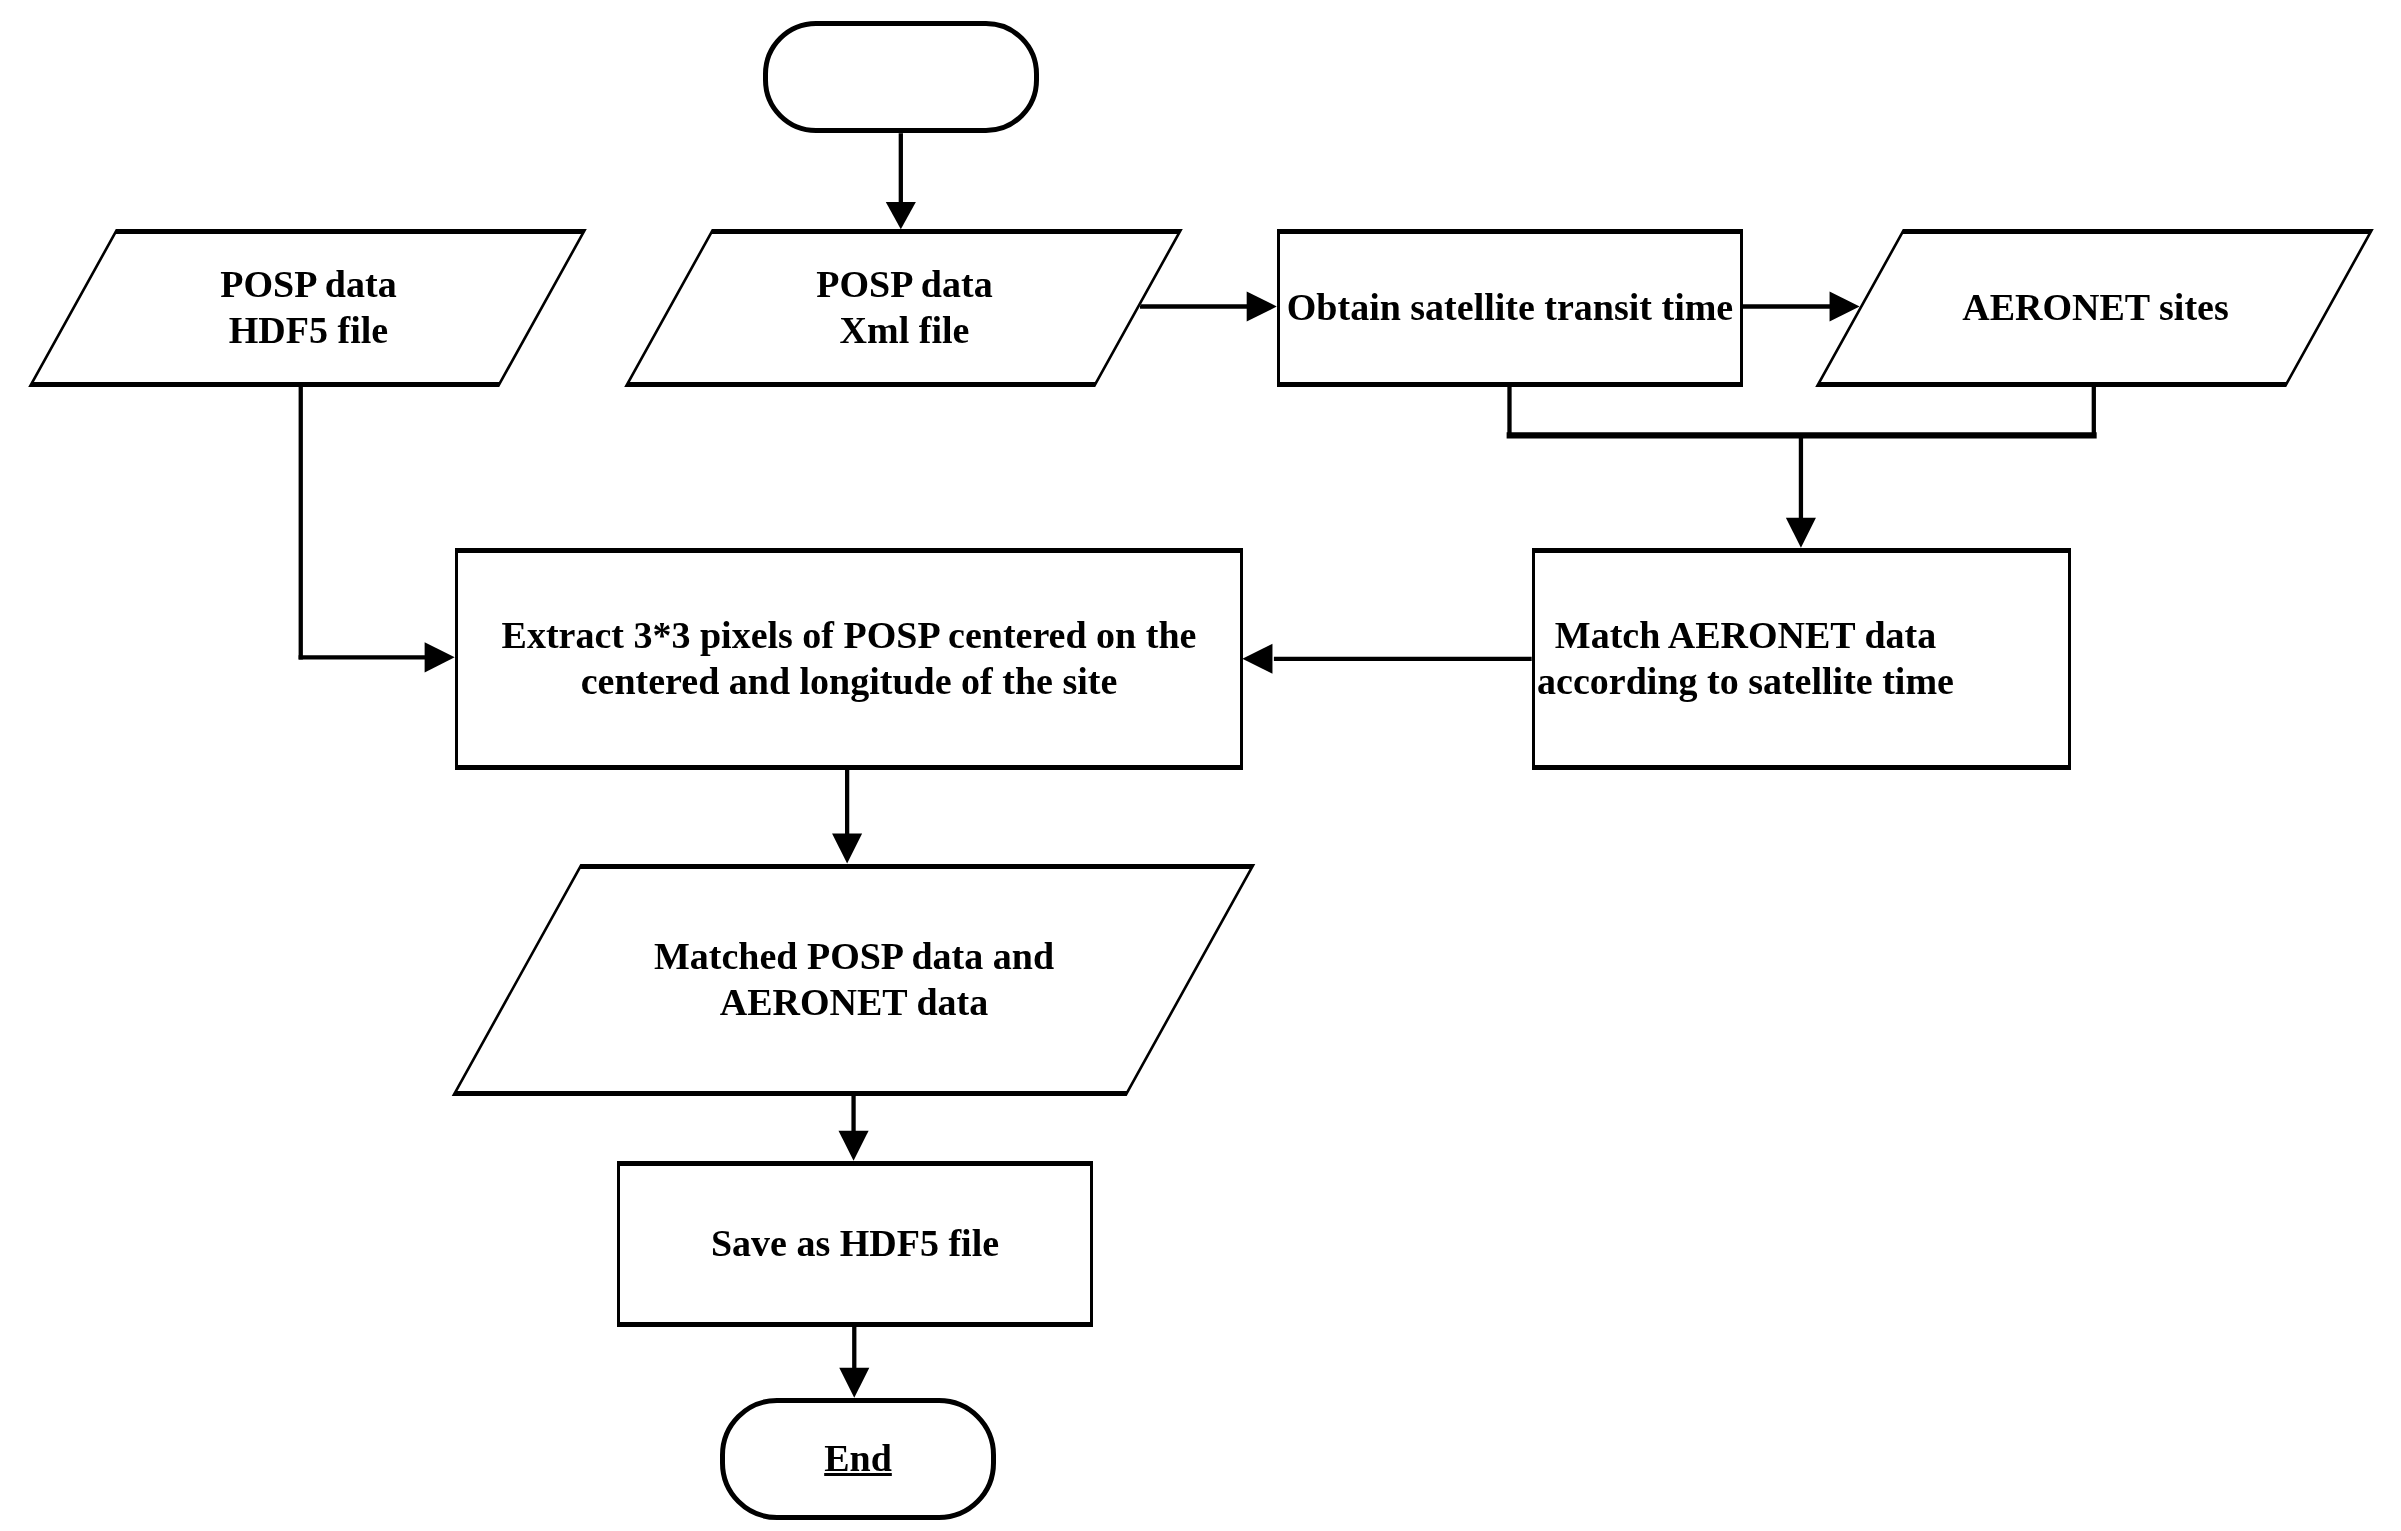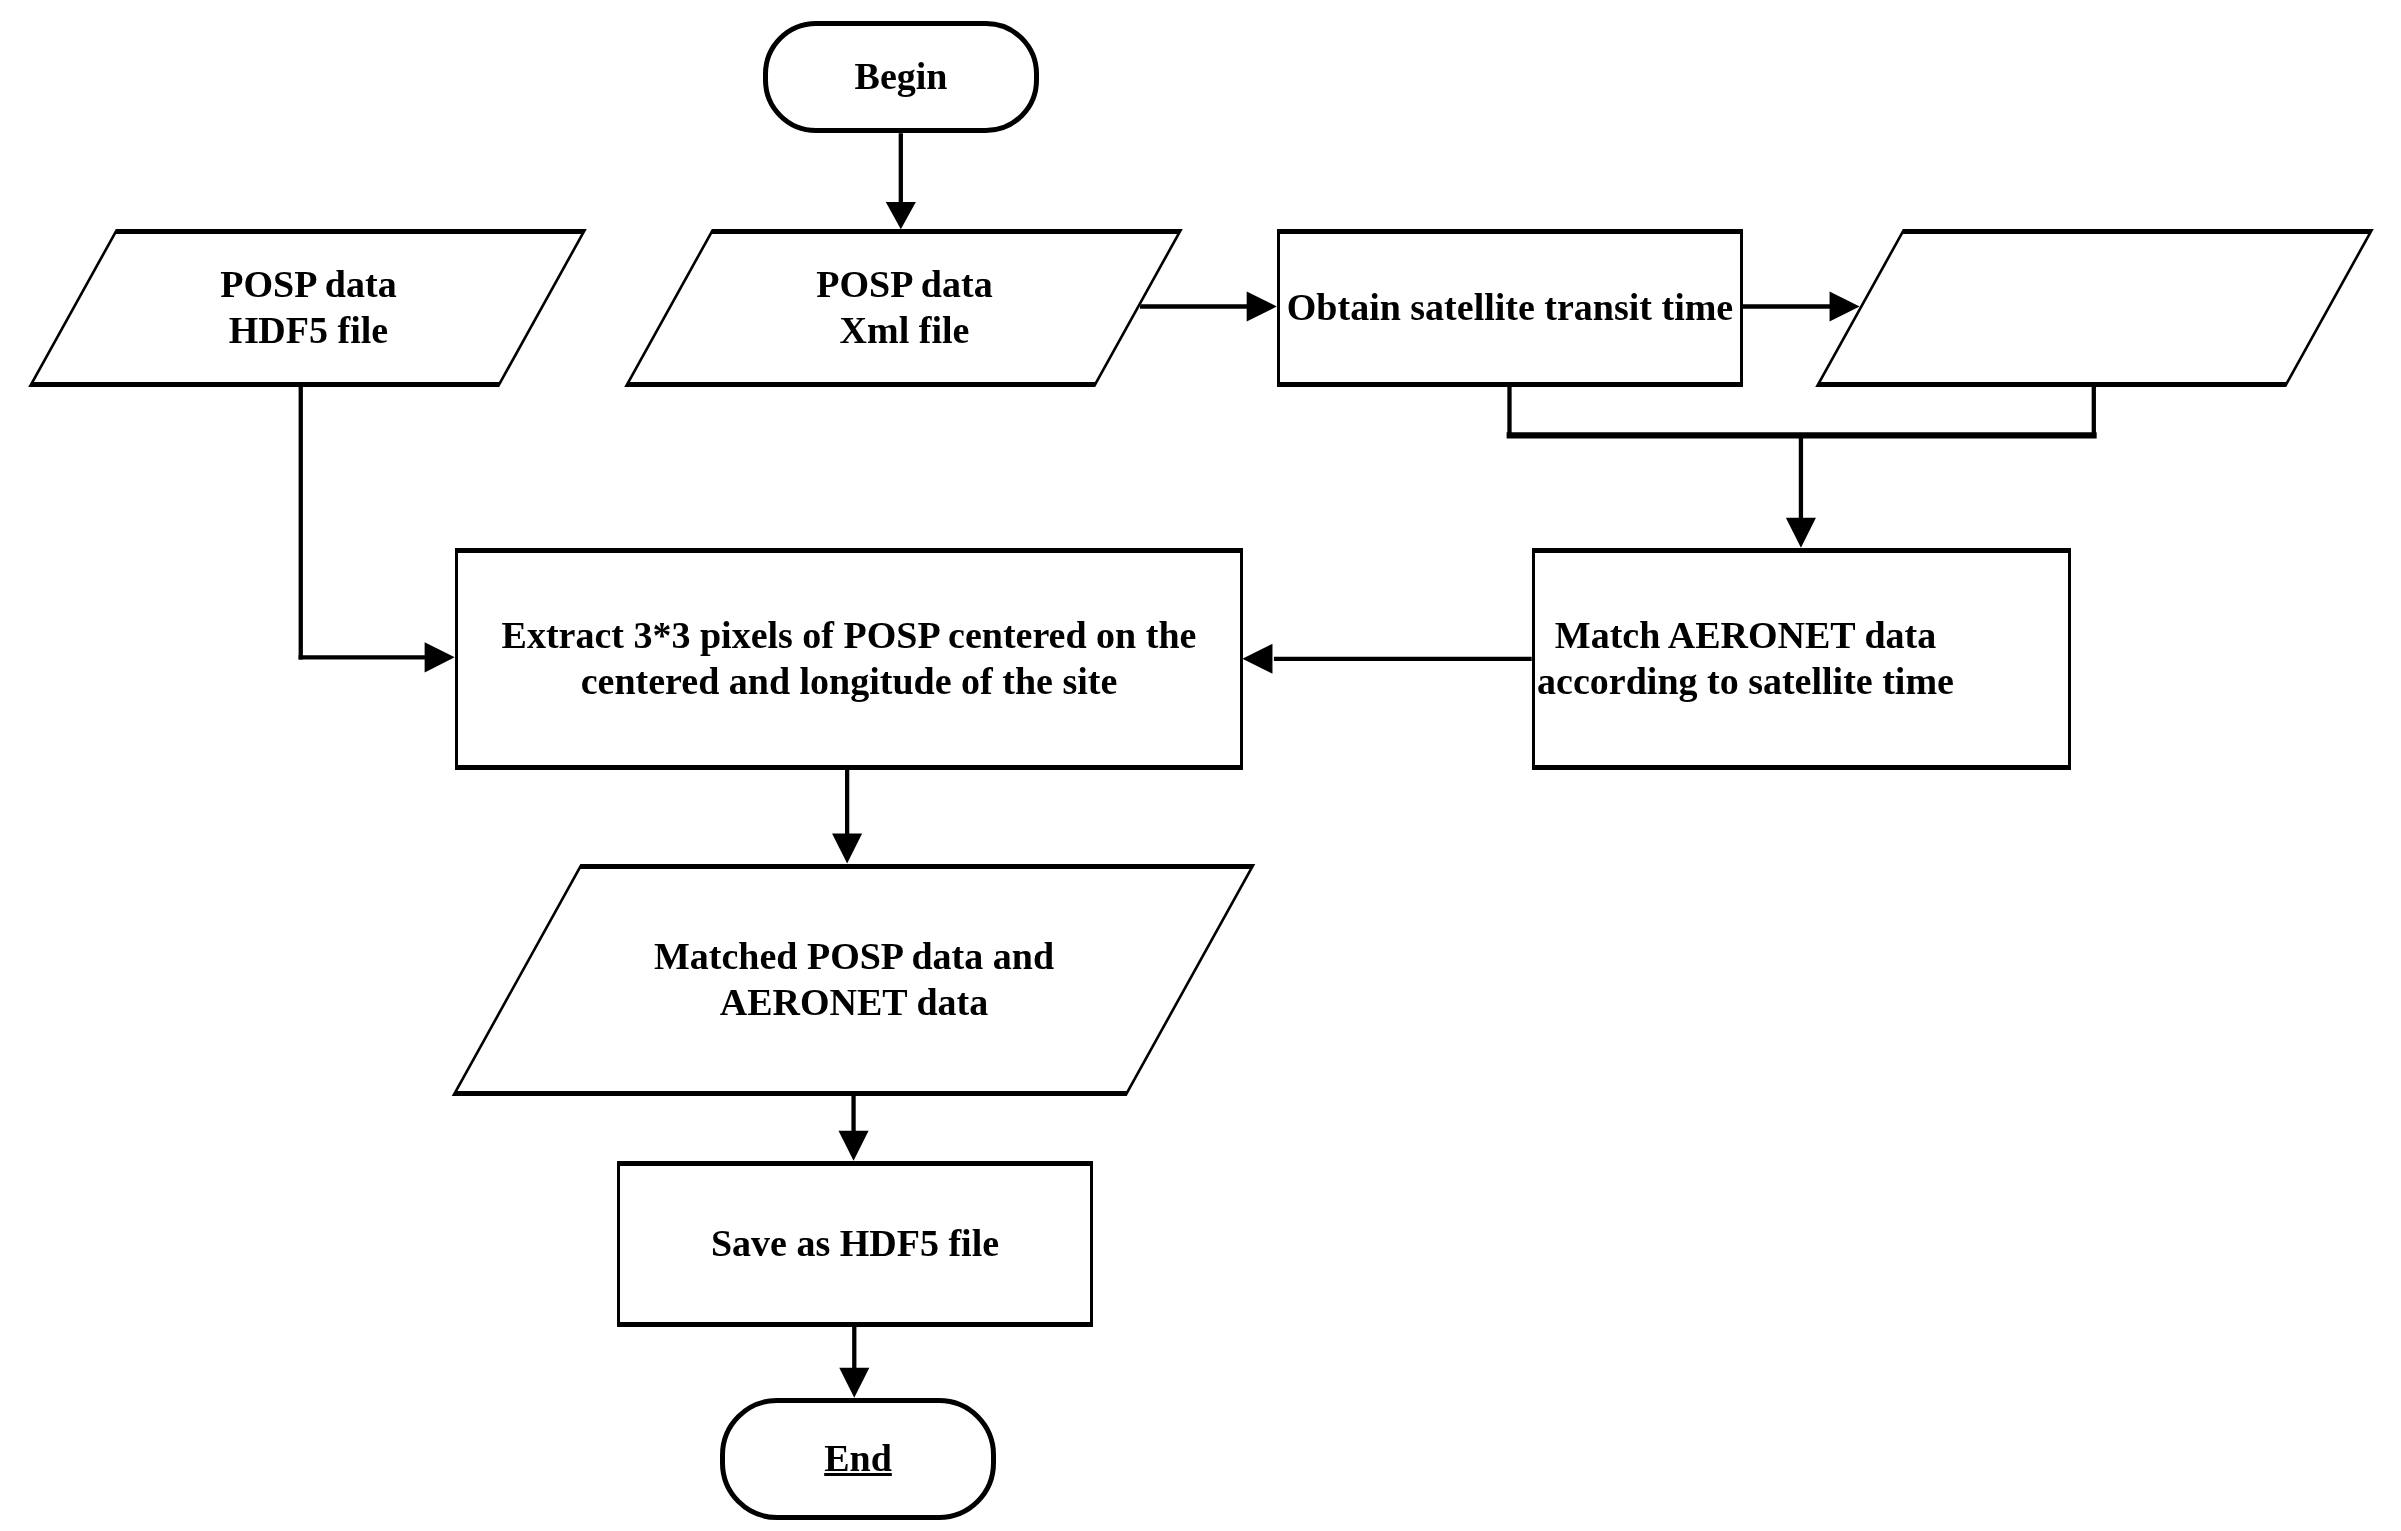--- a/index.html
+++ b/index.html
@@ -112,42 +112,42 @@
       </g>
 
       <g>
         <line x1="1193" y1="1853" x2="1193" y2="1912"></line>
         <polygon points="1172,1910 1214,1910 1193,1952" stroke="none"></polygon>
       </g>
     </g>
   </svg>
 
   <div class="shape terminator" style="left:763px; top:21px; width:276px; height:112px; border-radius:53px;"></div>
-  <div class="label" style="left:763px; top:21px; width:276px; height:112px;">
-    <span>Begin</span>
-  </div>
 
   <div class="shape pgram" style="left:72px; top:229px; width:471px; height:158px;"></div>
   <div class="label" style="left:29px; top:229px; width:559px; height:158px;">
     <span>POSP data</span>
     <span>HDF5 file</span>
   </div>
 
   <div class="shape pgram" style="left:668px; top:229px; width:471px; height:158px;"></div>
   <div class="label" style="left:625px; top:229px; width:559px; height:158px;">
     <span>POSP data</span>
     <span>Xml file</span>
   </div>
 
   <div class="shape rect" style="left:1277px; top:229px; width:466px; height:158px;"></div>
   <div class="label" style="left:1277px; top:229px; width:466px; height:158px;border-radius:20px;">
     <span>Obtain satellite transit time</span>
   </div>
 
   <div class="shape pgram" style="left:1859px; top:229px; width:471px; height:158px;"></div>
+  <div class="label" style="left:1816px; top:229px; width:559px; height:158px;">
+    <span>AERONET sites</span>
+  </div>
 
   <div class="shape rect" style="left:455px; top:548px; width:788px; height:222px;"></div>
   <div class="label" style="left:455px; top:548px; width:788px; height:222px;">
     <span>Extract 3*3 pixels of POSP centered on the</span>
     <span>centered and longitude of the site</span>
   </div>
 
   <div class="shape rect" style="left:1532px; top:548px; width:539px; height:222px;"></div>
   <div class="label" style="left:1532px; top:548px; width:427px; height:222px;">
     <span>Match AERONET data</span>

